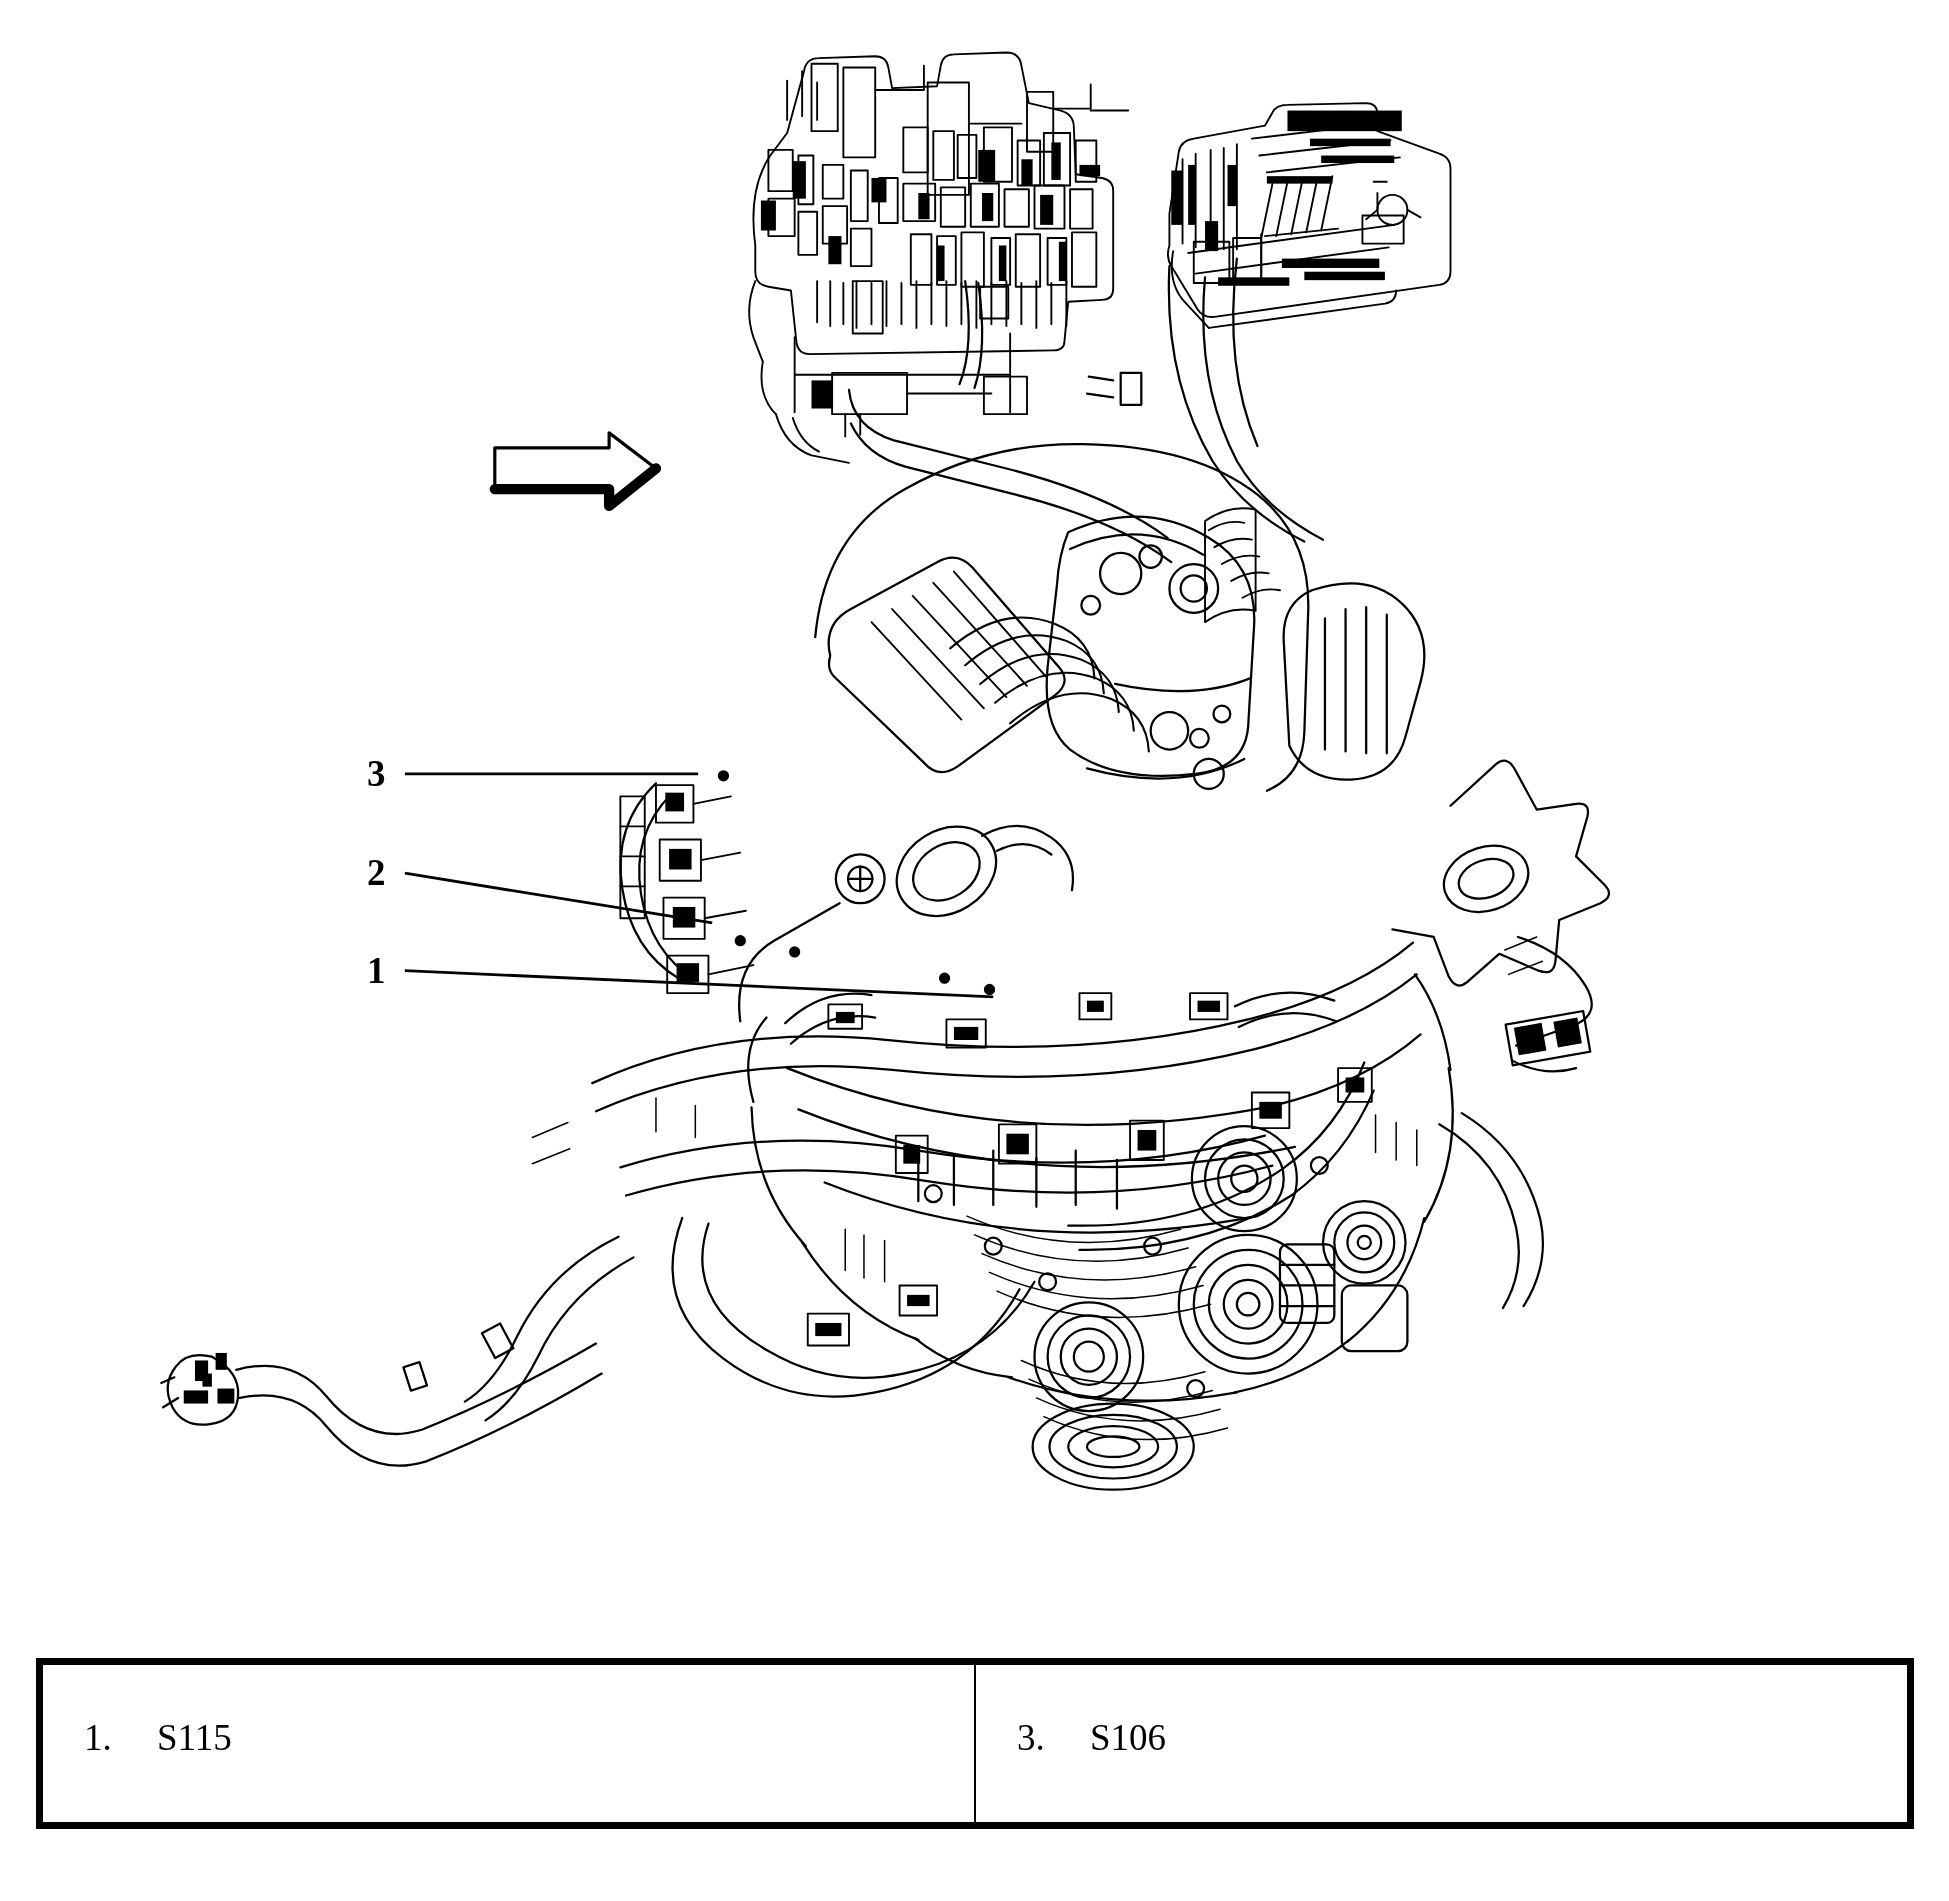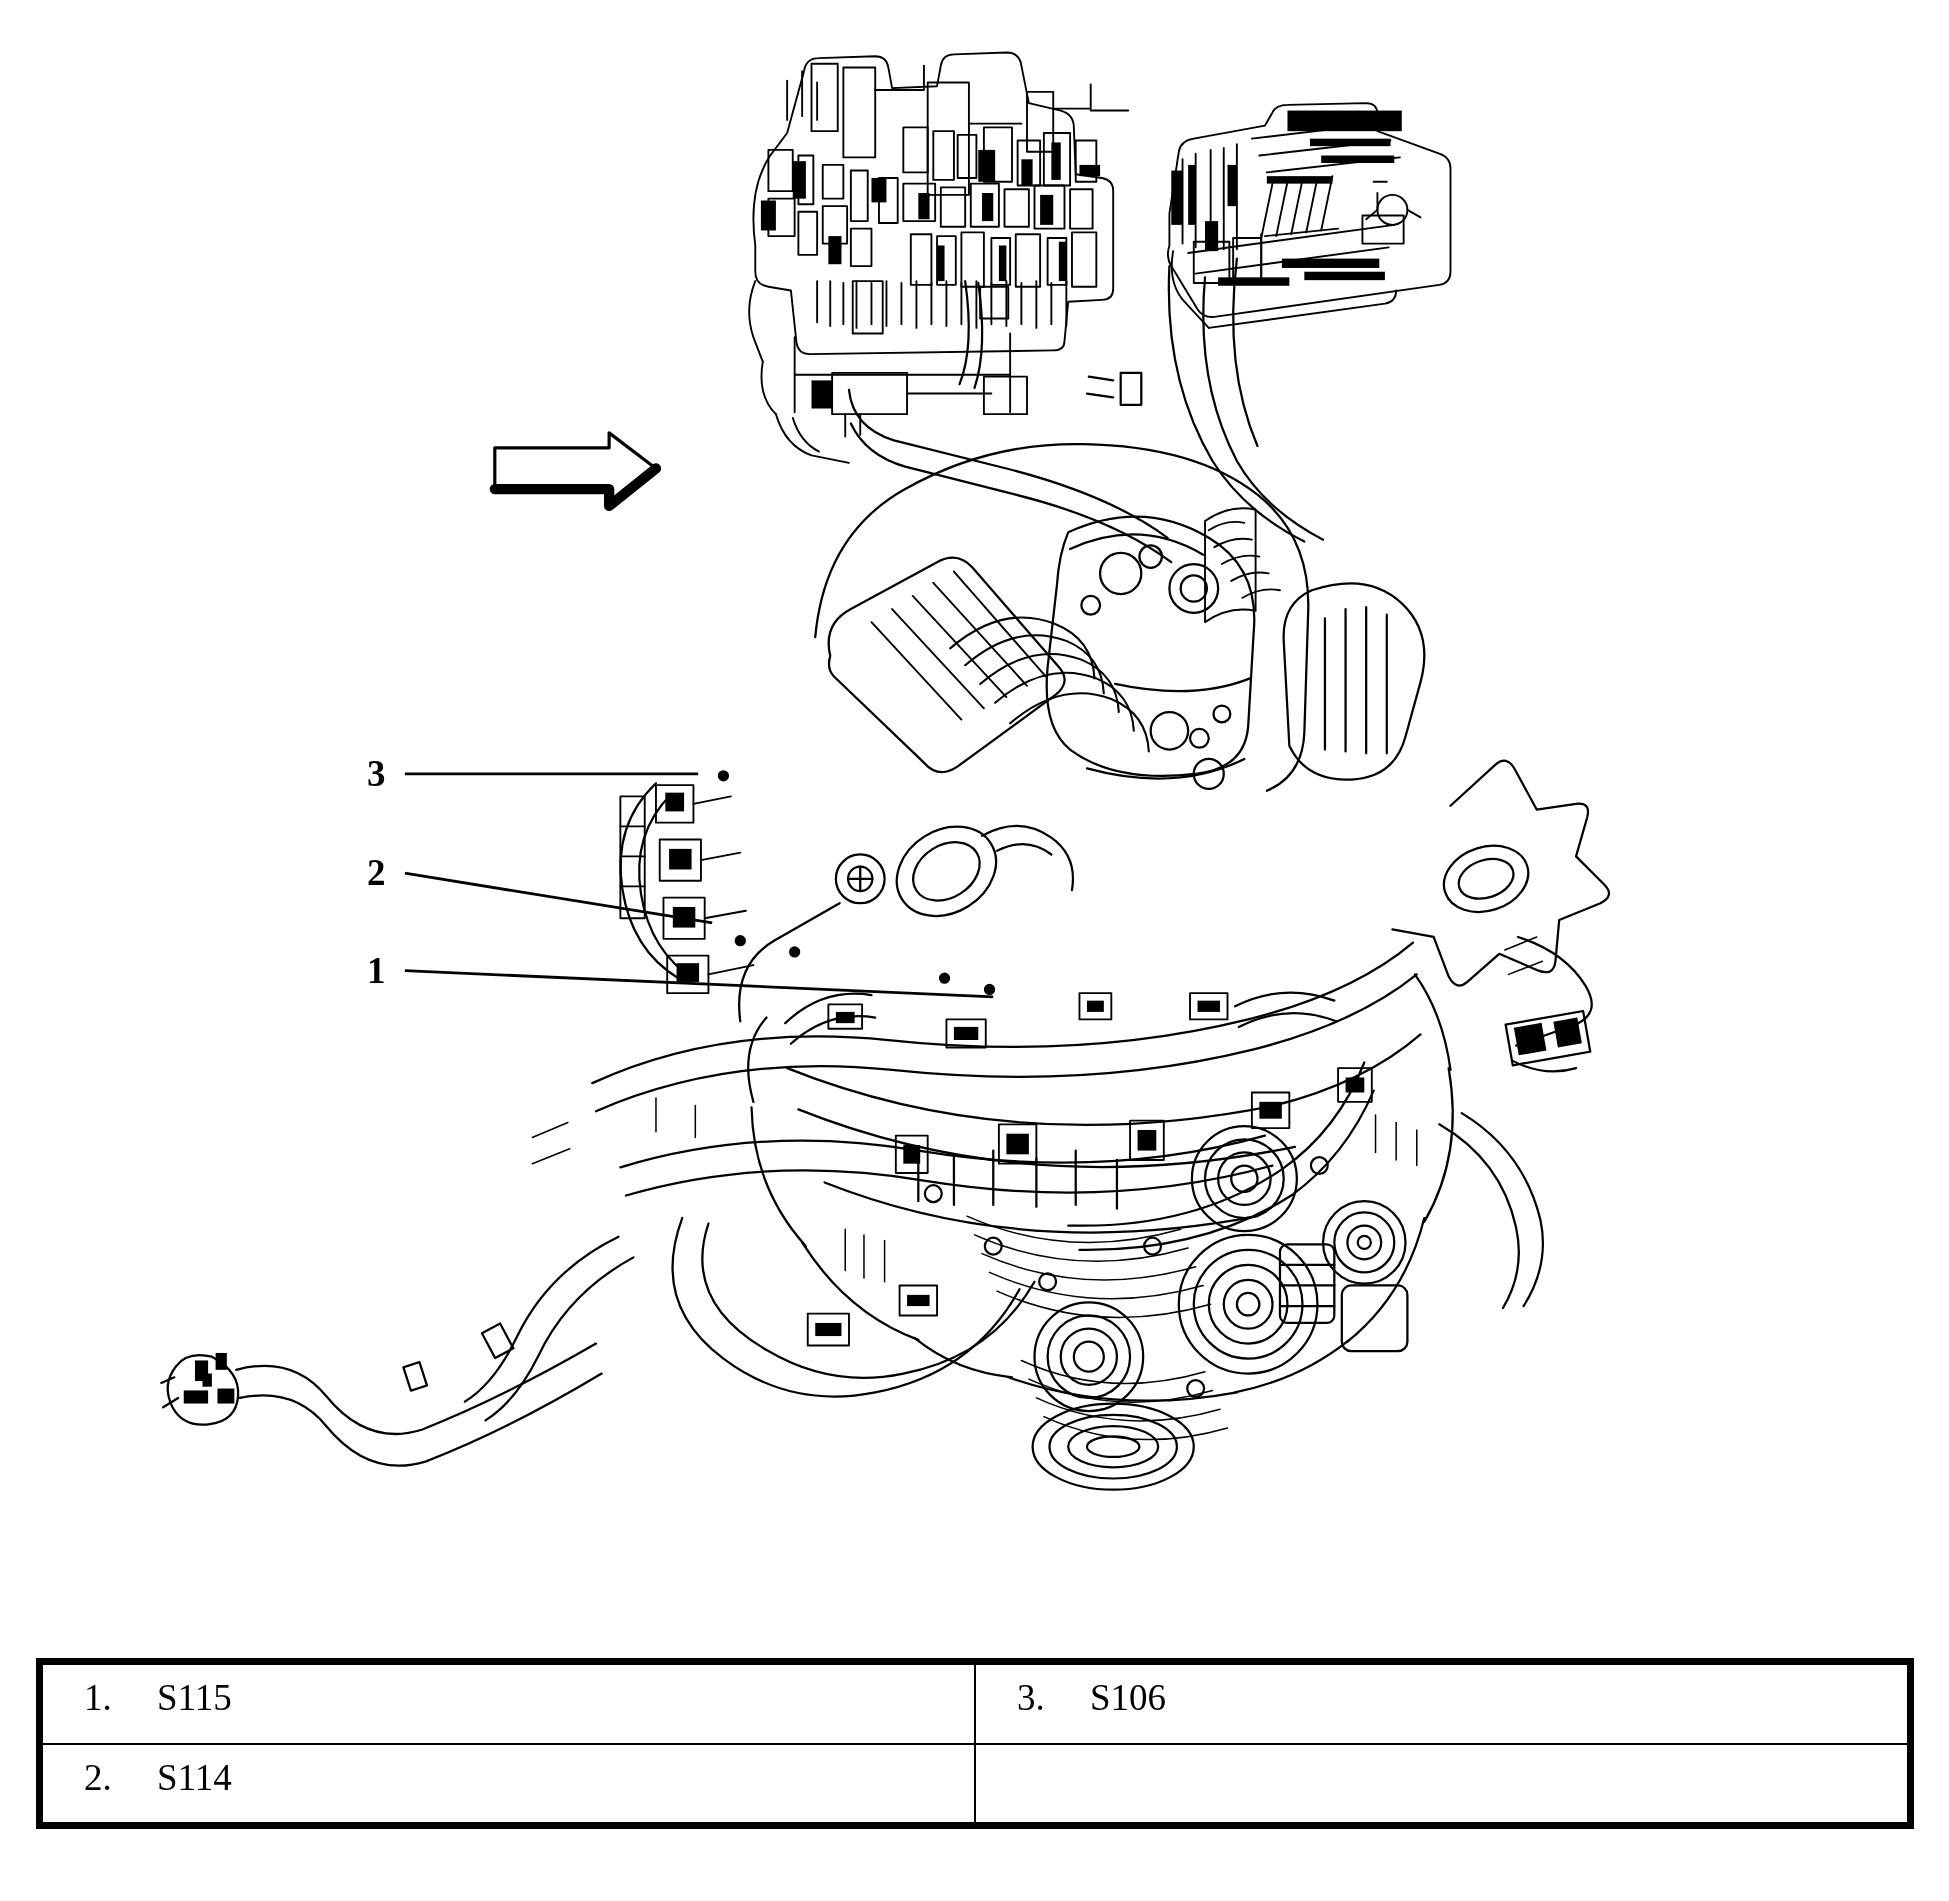--- a/index.html
+++ b/index.html
@@ -449,24 +449,18 @@
     <table>
       <tbody>
         <tr>
           <td>
             <span class="lg-num">1.</span><span>S115</span>
           </td>
           <td>
             <span class="lg-num">3.</span><span>S106</span>
           </td>
         </tr>
-        <tr>
-          <td>
-            <span class="lg-num">2.</span><span>S114</span>
-          </td>
-          <td class="empty"></td>
-        </tr>
       </tbody>
     </table>
   </div>
 
 </div>
 
 
 </body></html>

